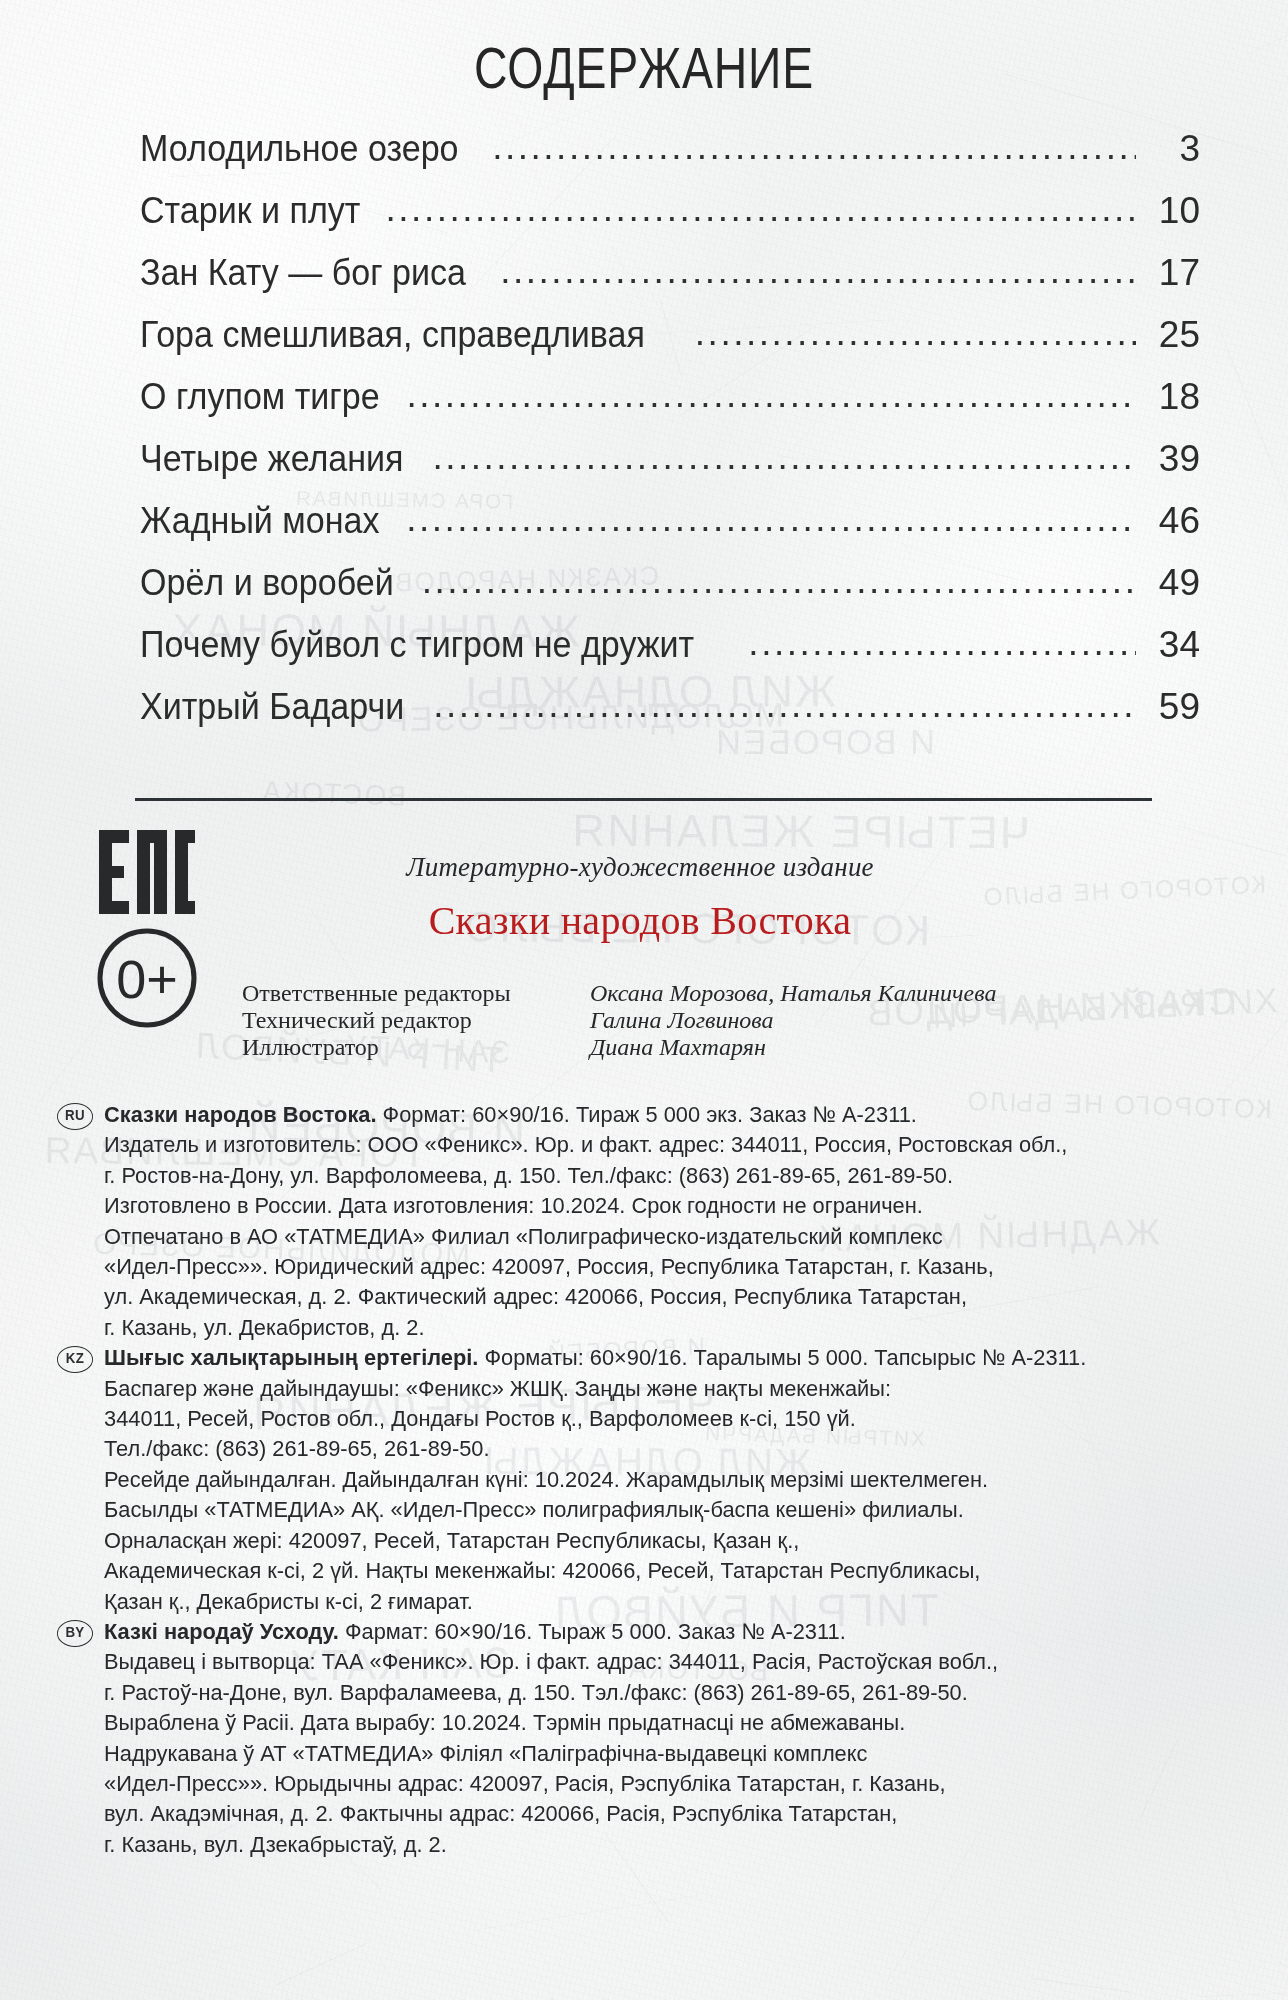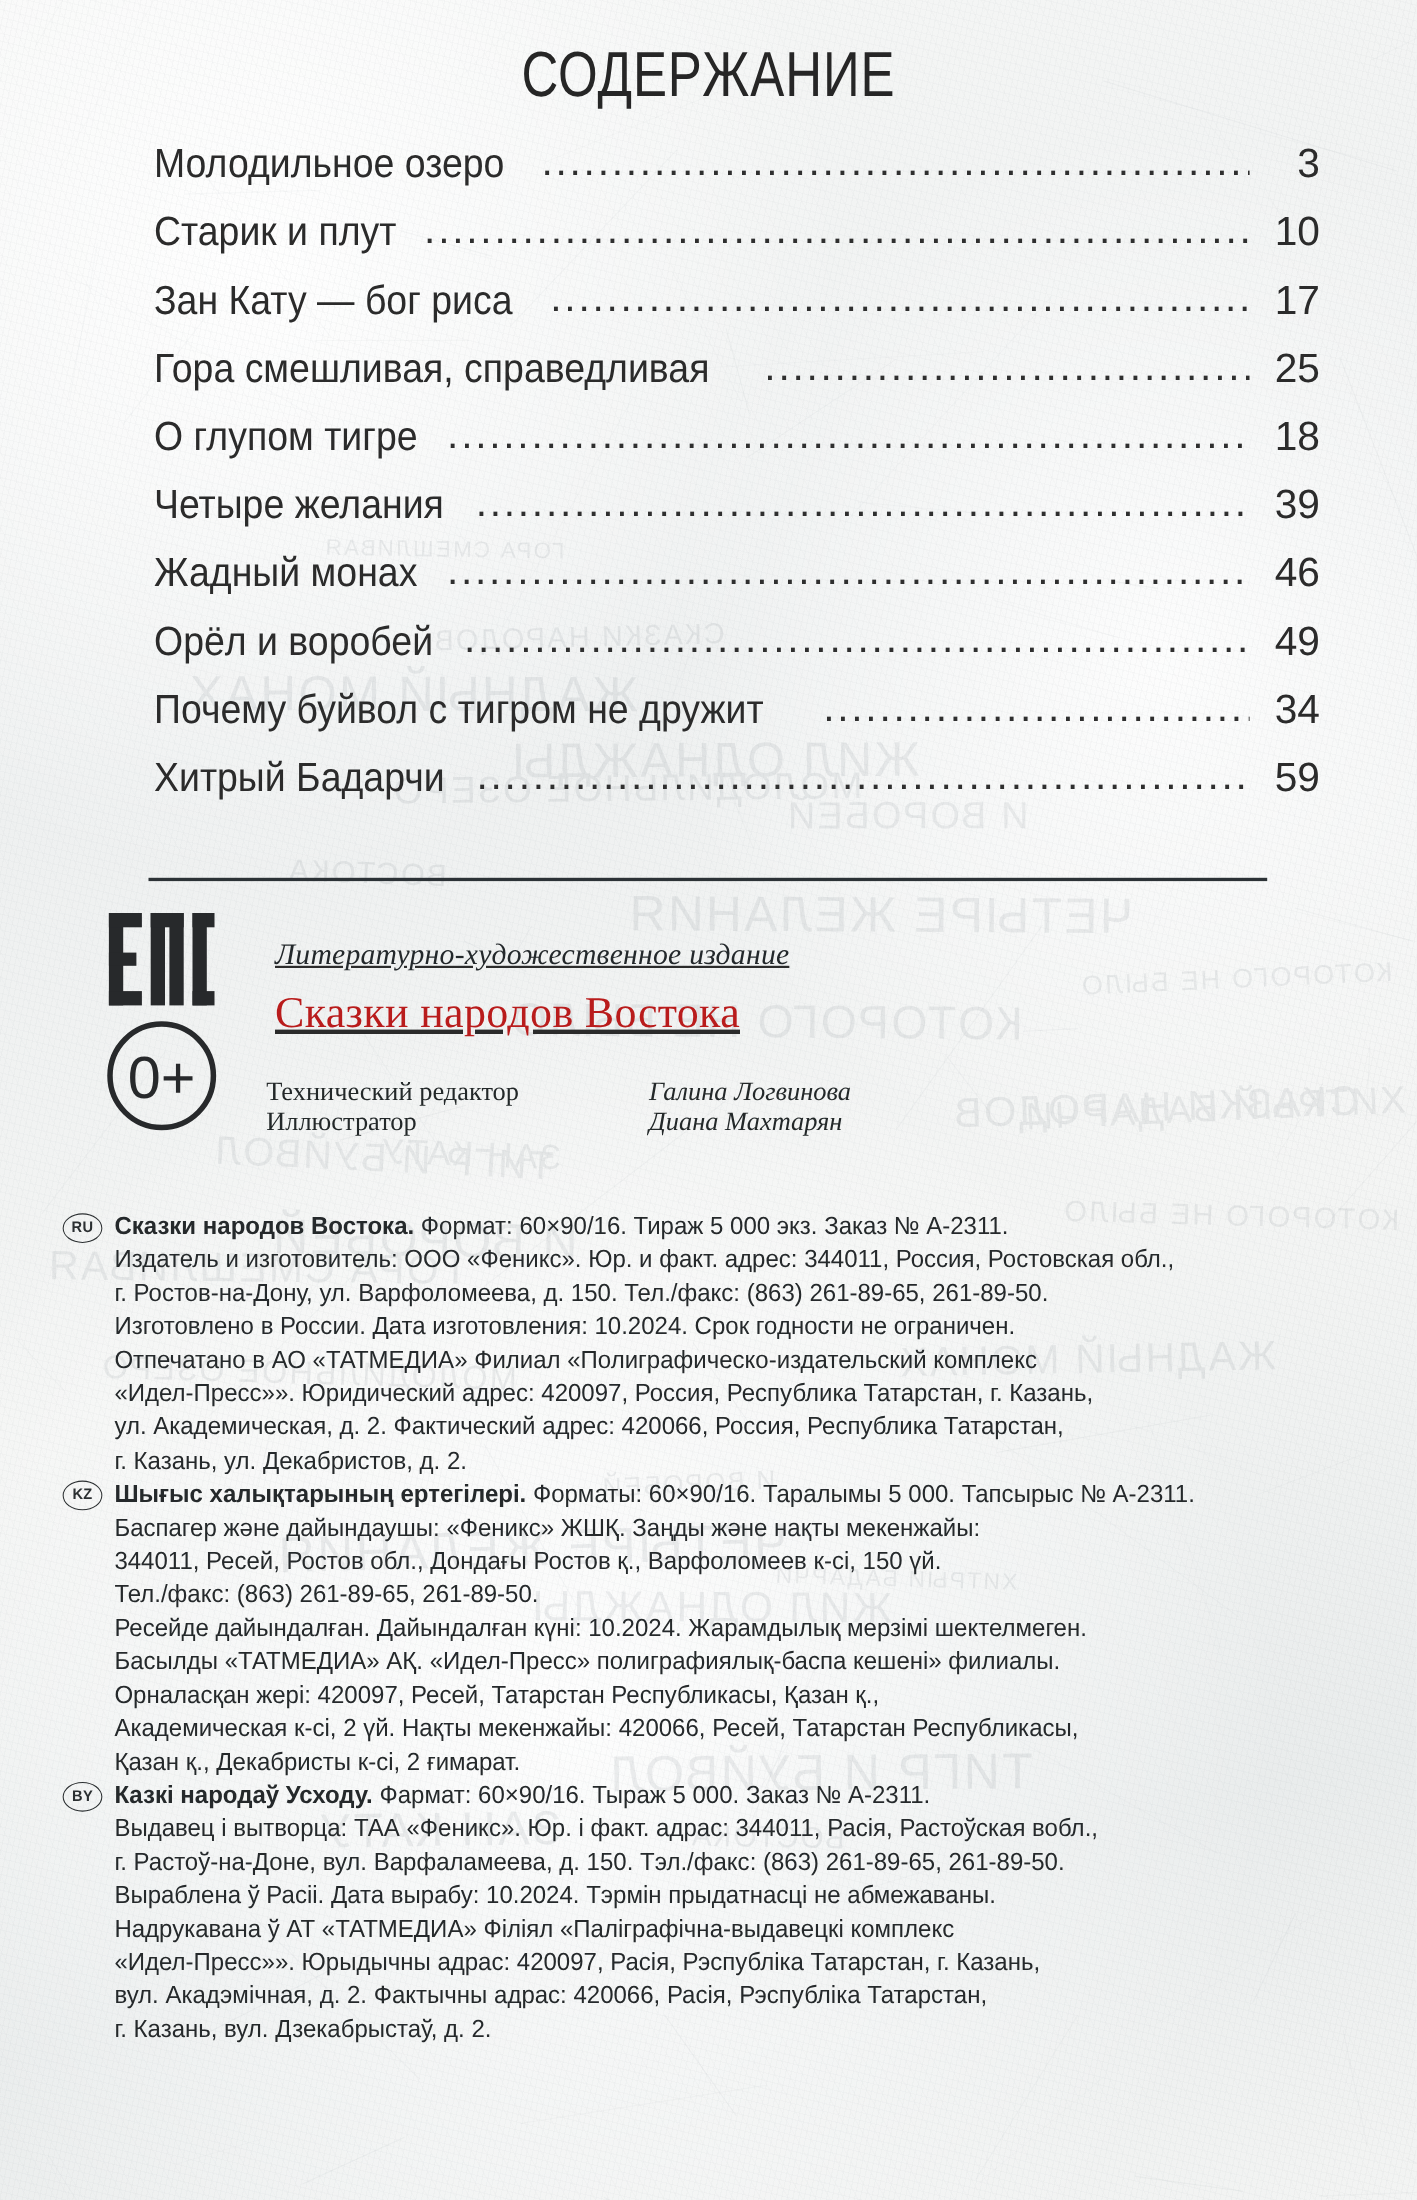--- a/index.html
+++ b/index.html
@@ -146,23 +146,22 @@
     display: block;
     margin: 8px auto 0;
   }
 
   
   .imprint-head {
     position: absolute;
     left: 250px;
     top: 852px;
     width: 780px;
-    text-align: left;
+    text-align: center;
     font-family: "Liberation Serif", serif;
-    text-decoration: underline;
   }
   .edition-kind {
     font-style: italic;
     font-size: 27px;
     color: #23282b;
     letter-spacing: 0.2px;
   }
   .book-title {
     margin-top: 14px;
     font-size: 40px;
@@ -440,20 +439,24 @@
     </svg>
   </div>
 
   <div class="imprint-head">
     <div class="edition-kind">Литературно-художественное издание</div>
     <div class="book-title">Сказки народов Востока</div>
   </div>
 
   <div class="credits" id="credits">
       <div class="credit-row">
+        <span class="credit-role">Ответственные редакторы</span>
+        <span class="credit-name">Оксана Морозова, Наталья Калиничева</span>
+      </div>
+      <div class="credit-row">
         <span class="credit-role">Технический редактор</span>
         <span class="credit-name">Галина Логвинова</span>
       </div>
       <div class="credit-row">
         <span class="credit-role">Иллюстратор</span>
         <span class="credit-name">Диана Махтарян</span>
       </div>
     </div>
 
   <div class="legal" id="legal">

